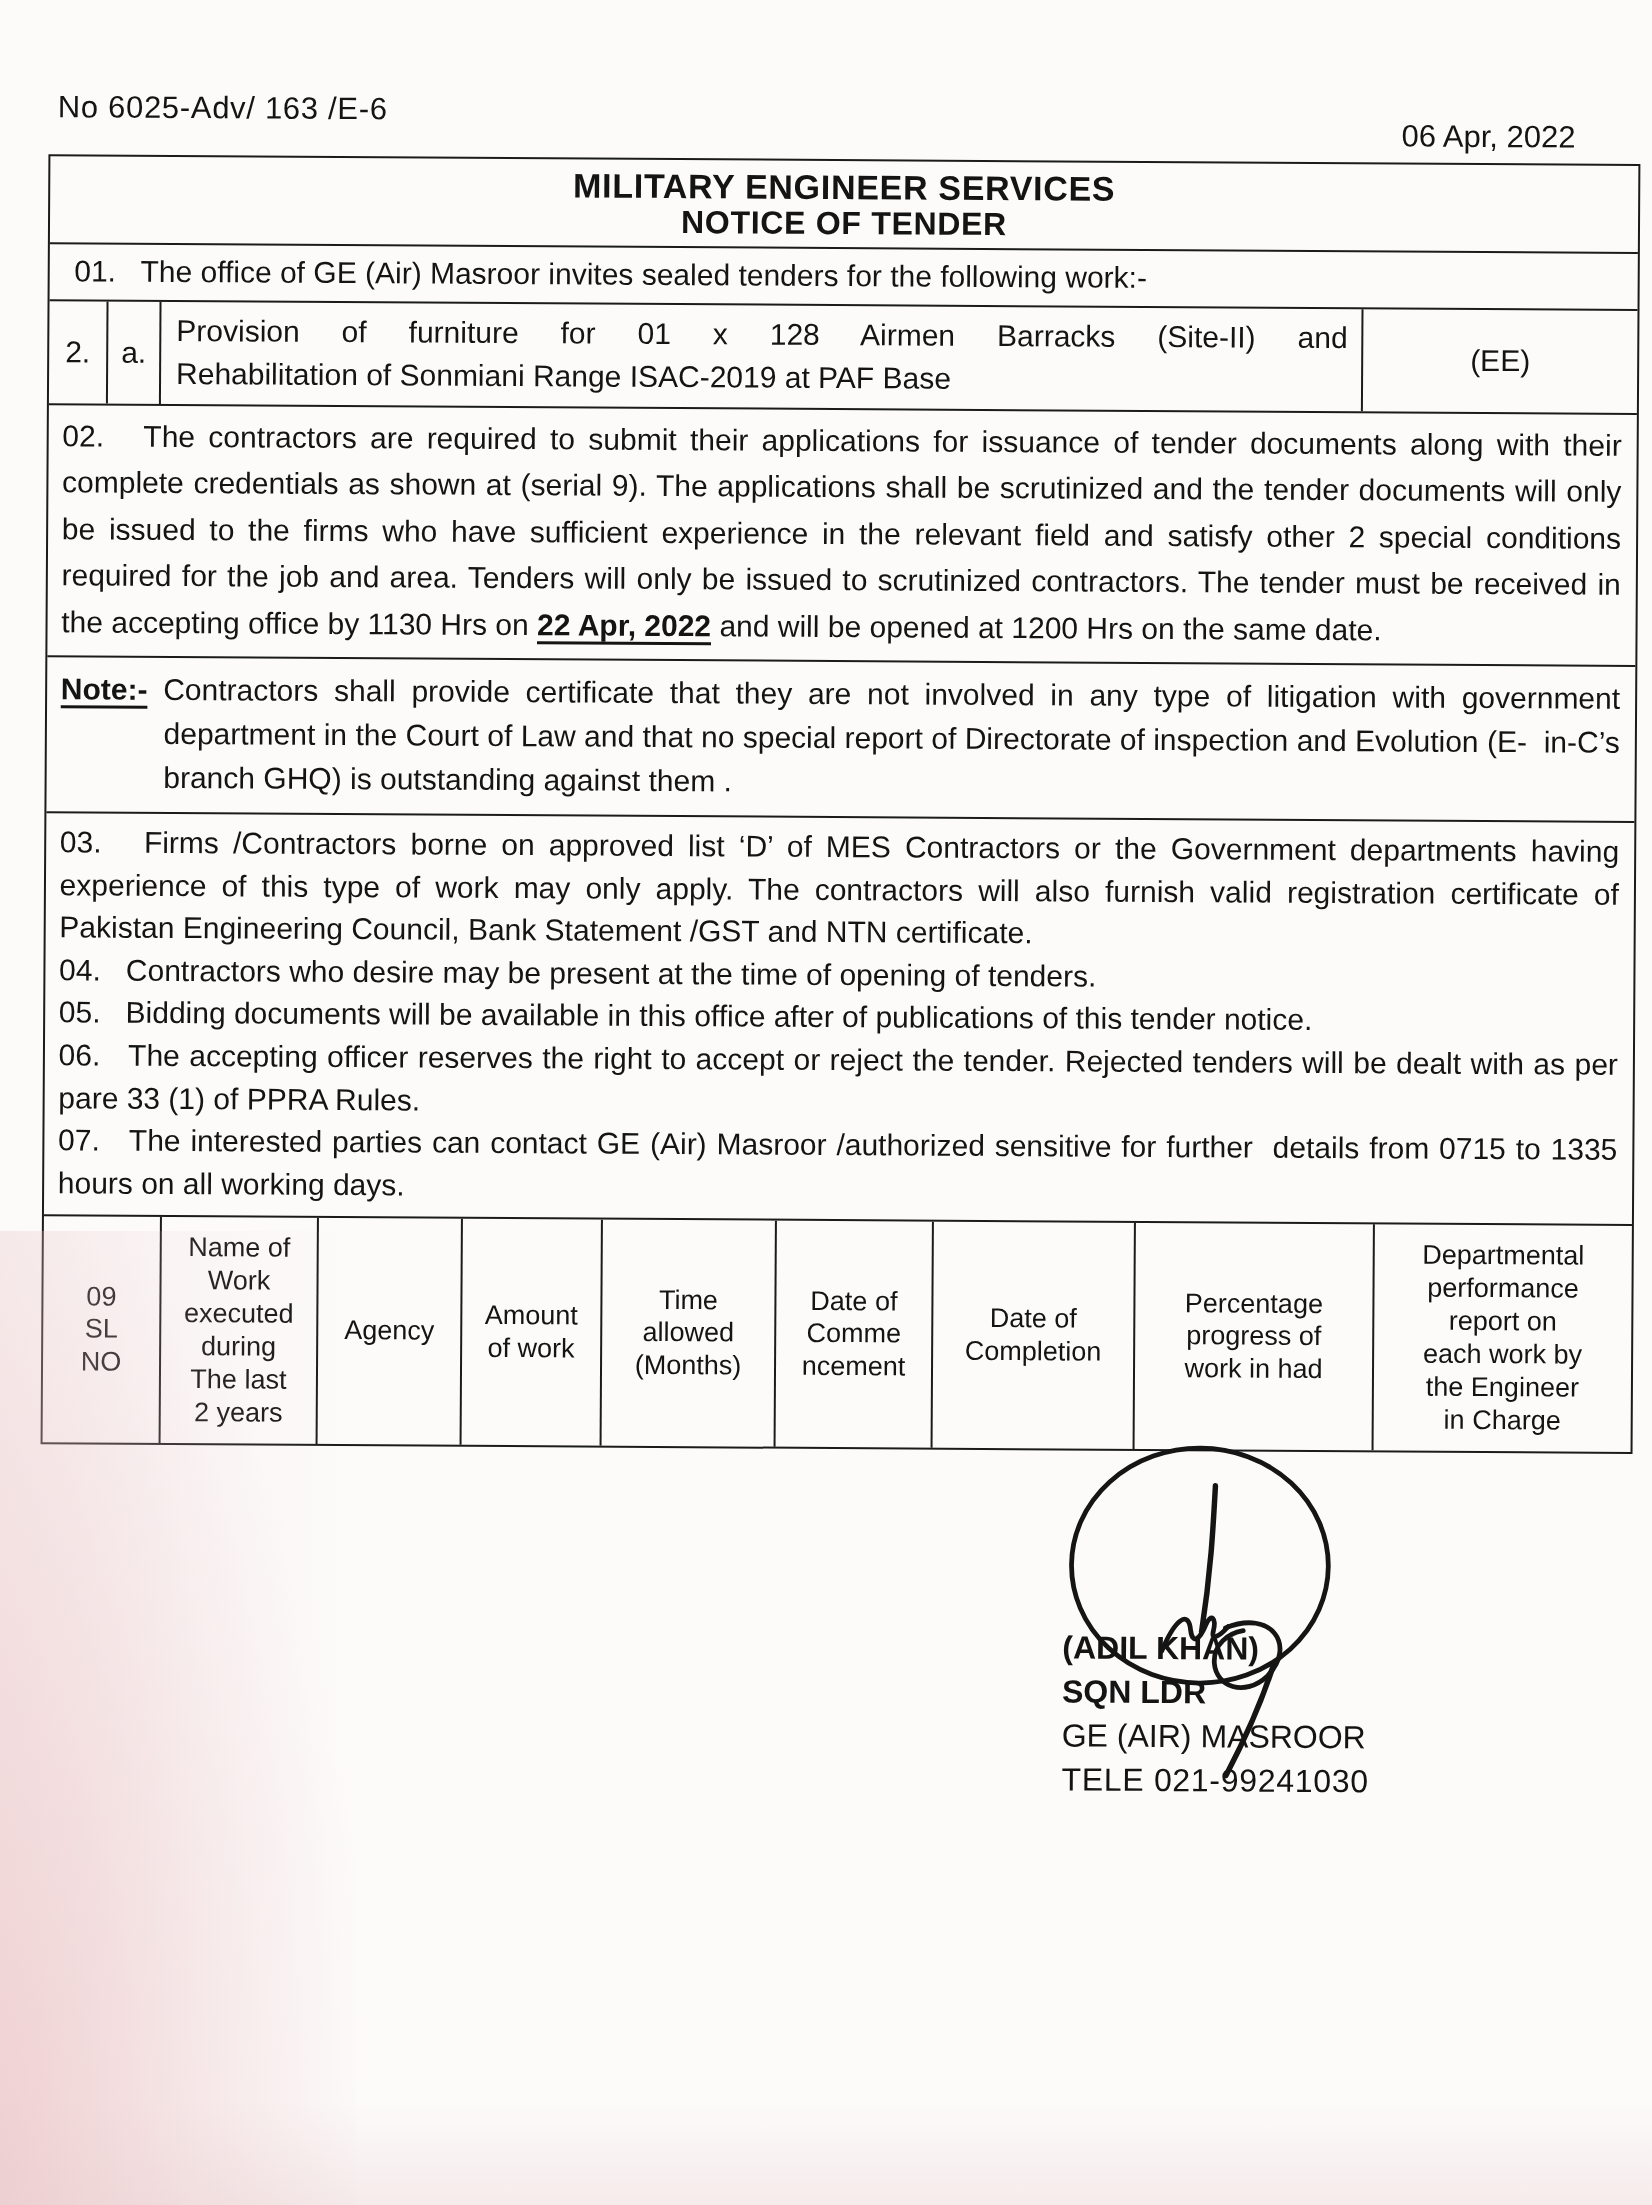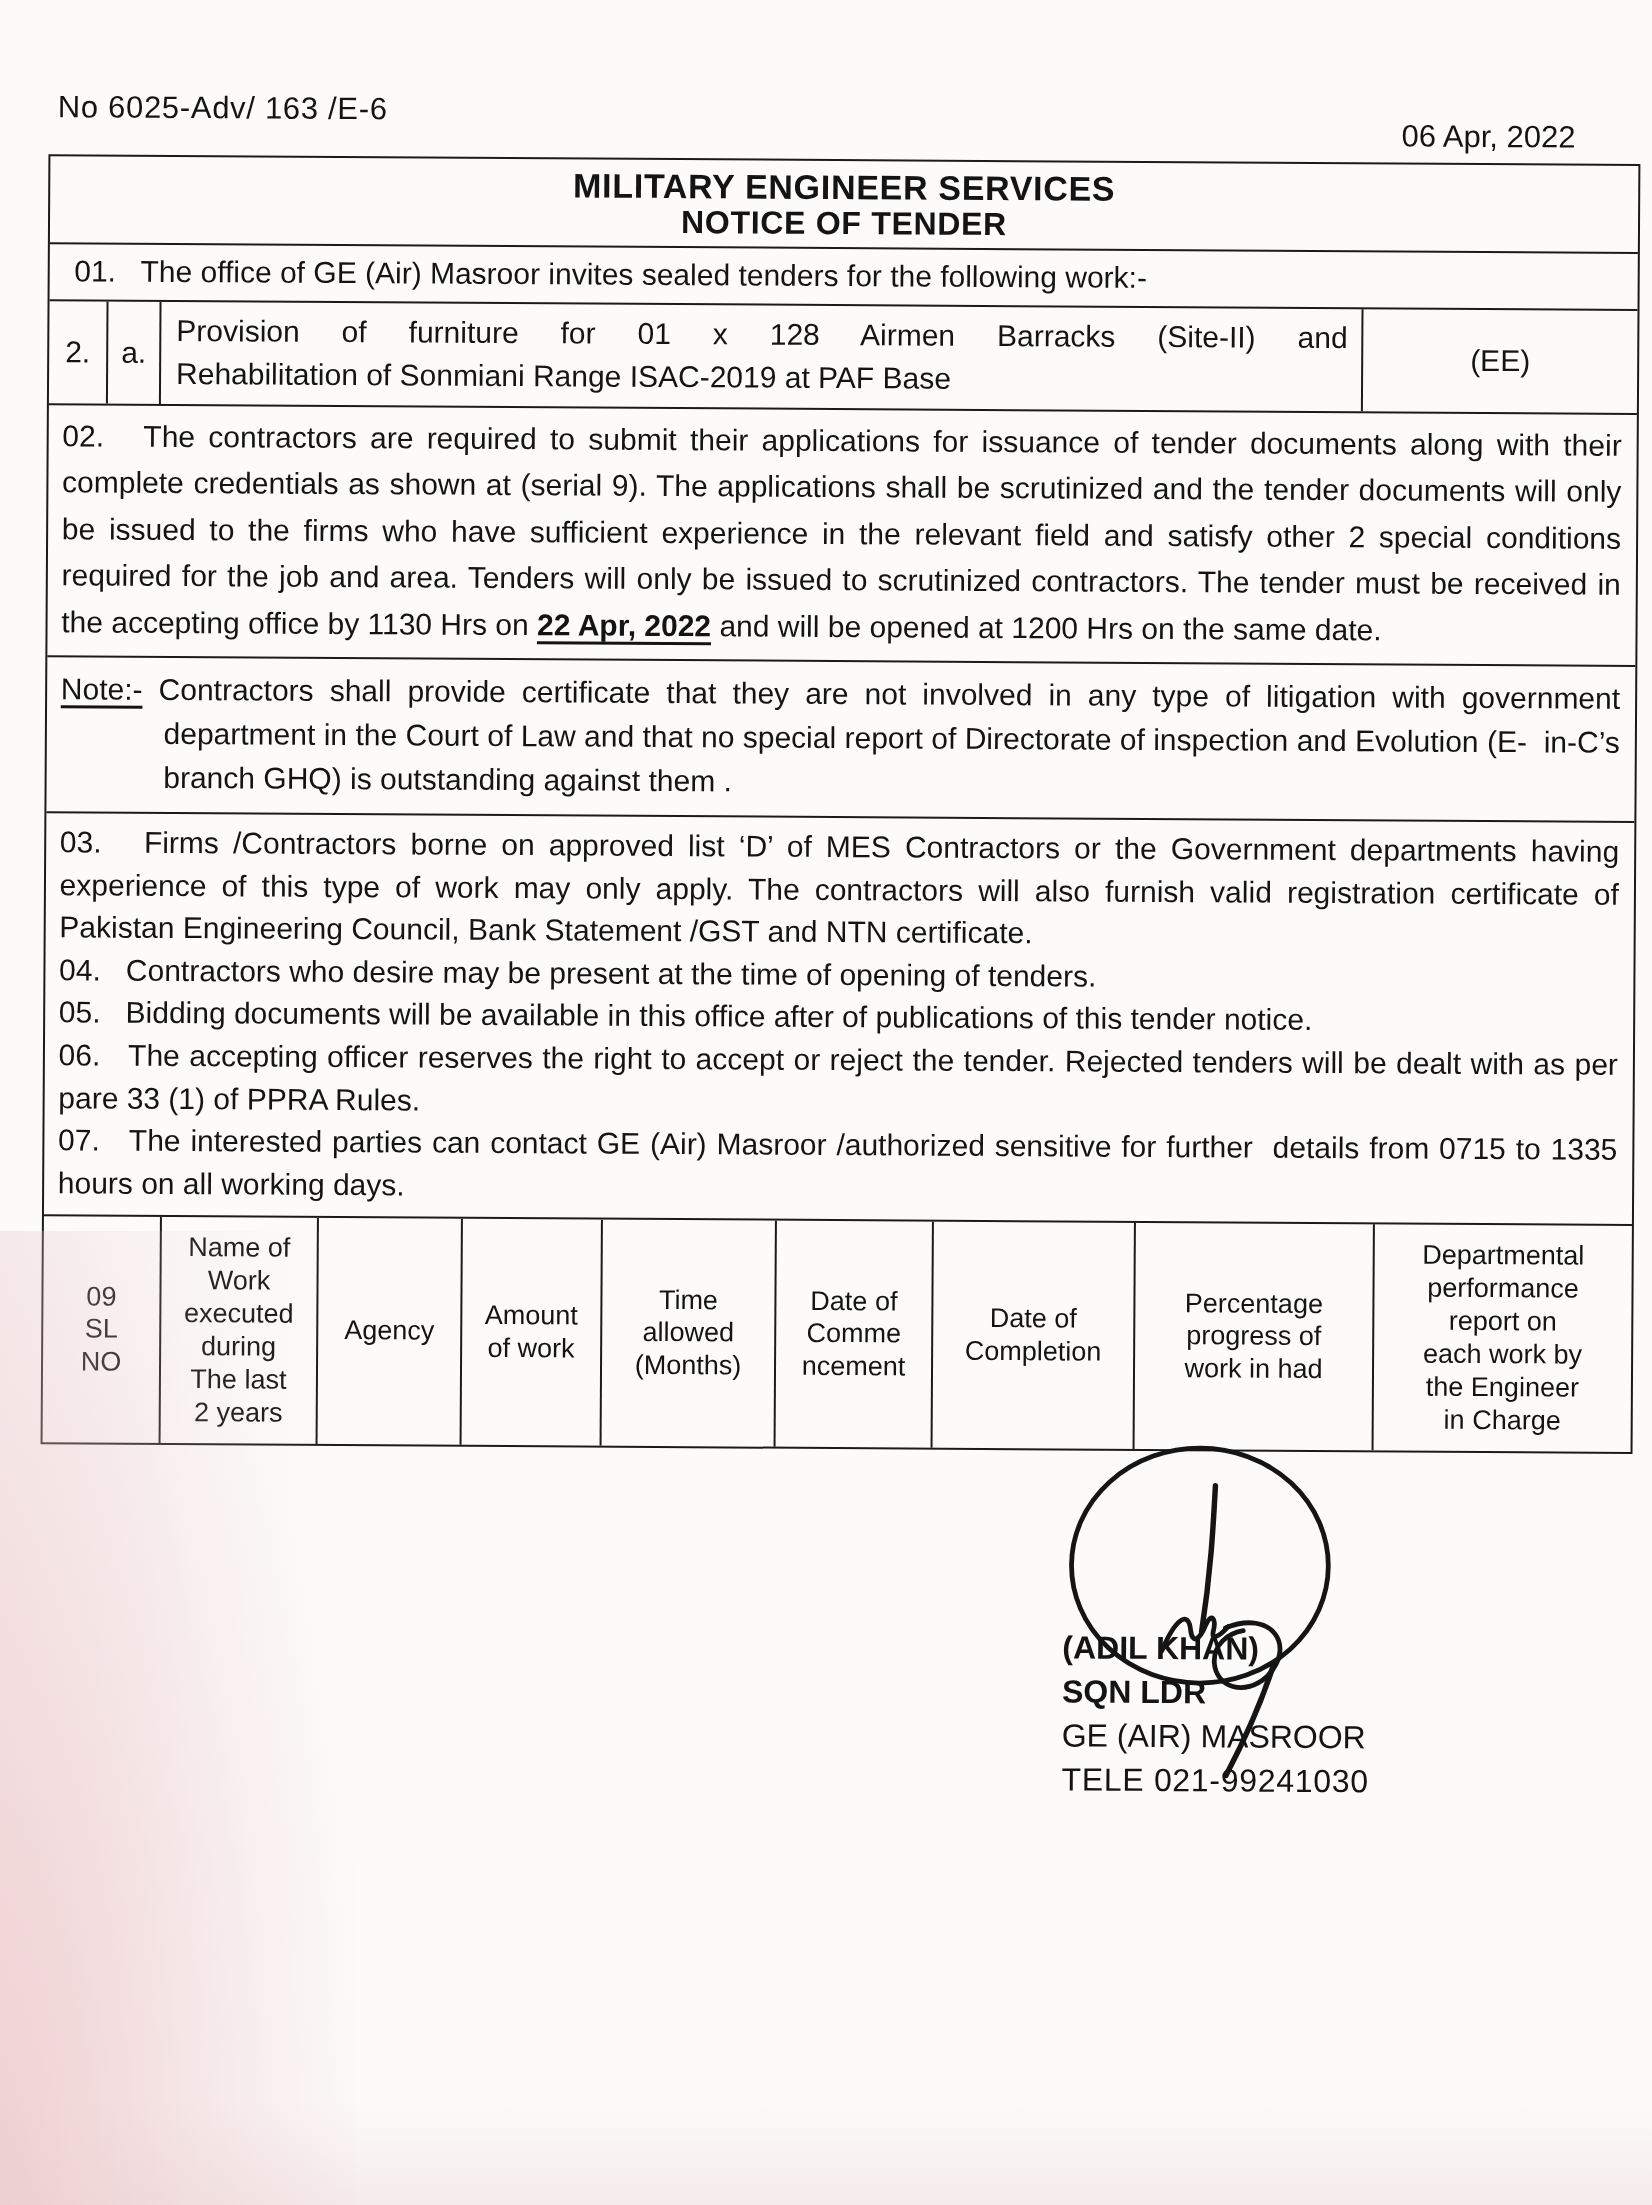--- a/index.html
+++ b/index.html
@@ -53,21 +53,21 @@
   .c-desc{flex:1;display:block !important;padding:6.8px 13.7px 8.2px 15px;}
   .c-desc .l1{text-align:justify;text-align-last:justify;font-size:30px;line-height:1.45;}
   .c-desc .l2{font-size:30px;line-height:1.45;}
   .c-ee{width:274px;flex:none;}
 
   .para02-sec{padding:8.2px 15px 9.6px 13.7px;font-size:30px;line-height:1.55;text-align:justify;}
   .u-bold{font-weight:700;text-decoration:underline;text-decoration-thickness:2.7px;text-underline-offset:5.5px;}
 
   .note-sec{padding:9.6px 15px 11px 13.7px;font-size:30px;line-height:1.48;text-align:justify;}
   .note-body{padding-left:103px;text-indent:-103px;}
-  .note-label{font-weight:400;text-decoration:underline;text-decoration-thickness:2.7px;text-underline-offset:6.2px;}
+  .note-label{font-weight:700;text-decoration:underline;text-decoration-thickness:2.7px;text-underline-offset:6.2px;}
 
   .items-sec{padding:8.2px 15px 9.6px 13.7px;font-size:30px;line-height:1.42;}
   .items-sec p{margin:0;text-align:justify;}
   .items-sec p.nj{text-align:left;}
 
   .qtable-sec{display:flex;align-items:stretch;height:226px;}
   .qtable-sec .th{
     border-left:2.7px solid #1b1b1b;
     display:flex;align-items:center;justify-content:center;
     text-align:center;font-size:27px;line-height:1.22;

